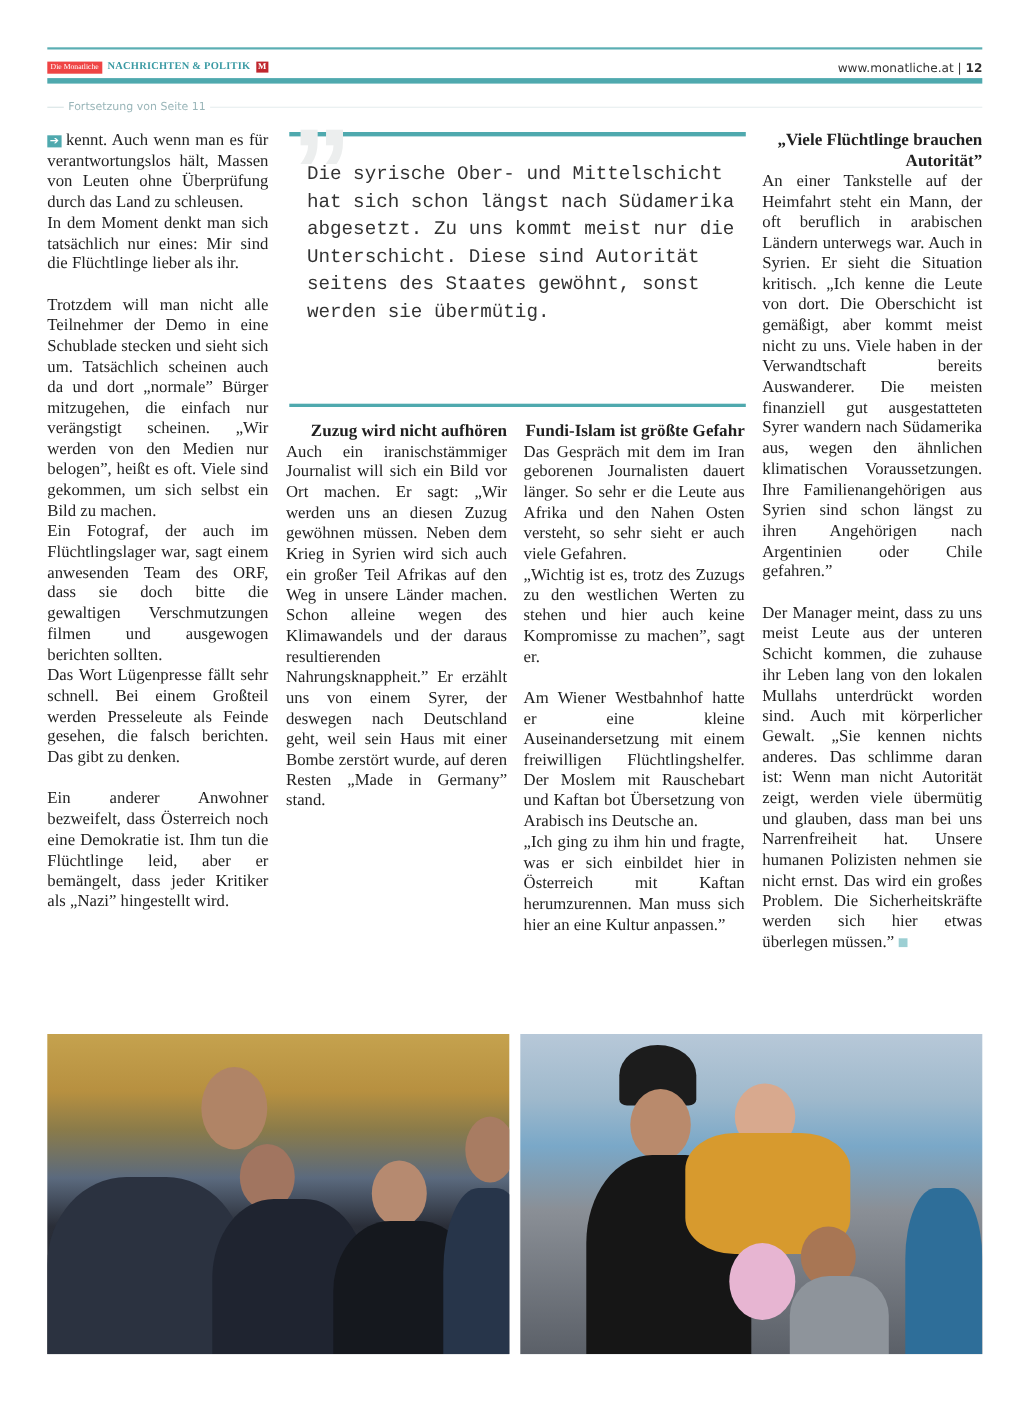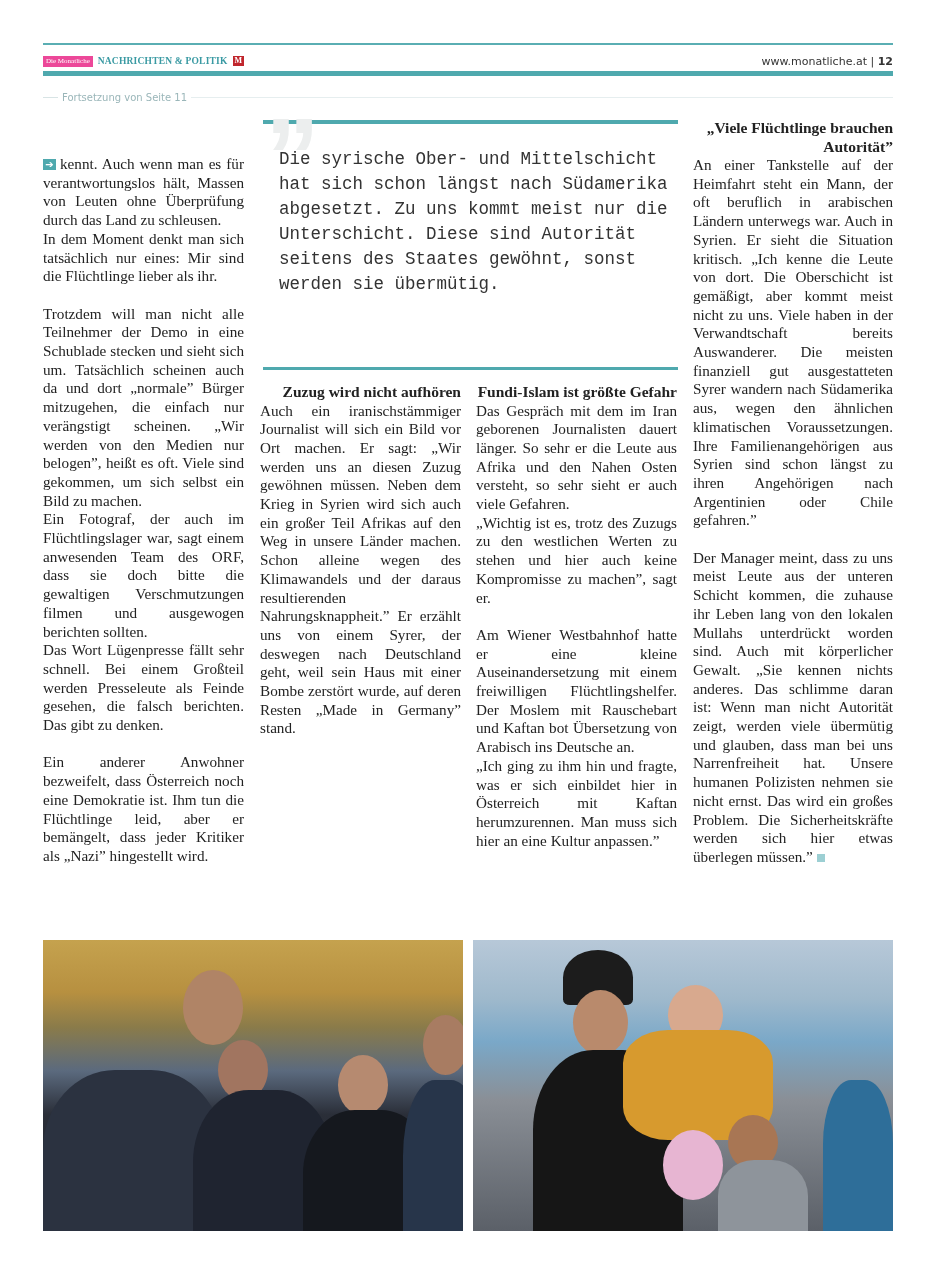--- a/index.html
+++ b/index.html
@@ -1,33 +1,33 @@
 <!DOCTYPE html>
 <html><head>
 <meta charset="utf-8">
 <style>
   html,body{margin:0;padding:0;background:#fff;}
   body{width:935px;height:1275px;position:relative;overflow:hidden;font-family:"Liberation Serif","DejaVu Serif",serif;color:#222;}
   .topline{position:absolute;left:43px;top:43px;width:850px;height:2px;background:#5aaeb3;}
   .header{position:absolute;left:43px;top:52px;width:850px;height:18px;display:flex;align-items:center;justify-content:space-between;}
   .hleft{display:flex;align-items:center;gap:5px;}
-  .logo{background:#ec4899;color:#fff;font-size:7px;padding:1px 3px;font-family:"Liberation Serif",serif;line-height:9px;}
+  .logo{background:#ef4444;color:#fff;font-size:7px;padding:1px 3px;font-family:"Liberation Serif",serif;line-height:9px;}
   .section{color:#3a9aa3;font-weight:bold;font-size:9.5px;letter-spacing:0.2px;}
   .mlogo{background:#c0262d;color:#fff;font-size:8px;font-weight:bold;padding:0 2px;line-height:10px;}
   .hright{font-family:"DejaVu Sans",sans-serif;font-size:11px;color:#333;margin-left:38px;}
   .hright b{font-weight:bold;}
   .bar{position:absolute;left:43px;top:71px;width:850px;height:5px;background:#4fa9ae;}
   .cont{position:absolute;left:43px;top:90px;width:850px;height:14px;display:flex;align-items:center;}
   .cont .l1{width:15px;height:1px;background:#d8e4e5;}
   .cont .t{color:#9ab6b9;font-family:"DejaVu Sans",sans-serif;font-size:10px;padding:0 4px;}
   .cont .l2{flex:1;height:1px;background:#e6eeef;}
   .col{position:absolute;font-size:15.2px;line-height:18.7px;text-align:justify;hyphens:manual;}
   .col p{margin:0;}
   .col p.gap{margin-top:18.7px;}
-  .c1{left:43px;top:119px;width:201px;margin-top:36px;}
+  .c1{left:43px;top:119px;width:201px;}
   .c2{left:260px;top:383px;width:201px;}
   .c3{left:476px;top:383px;width:201px;}
   .c4{left:693px;top:119px;width:200px;}
   h3{margin:0;font-size:15.5px;line-height:18.5px;font-weight:bold;text-align:right;}
   .arrow{display:inline-block;width:13px;height:11px;background:#4fa9ae;color:#fff;font-size:10px;line-height:11px;text-align:center;margin-right:4px;vertical-align:1px;font-family:"DejaVu Sans",sans-serif;}
   .endsq{display:inline-block;width:8px;height:8px;background:#9ccfd3;margin-left:4px;}
   .quotebox{position:absolute;left:263px;top:120px;width:415px;height:250px;}
   .qtop{position:absolute;left:0;top:0;width:415px;height:4px;background:#4fa9ae;}
   .qbot{position:absolute;left:0;bottom:0;width:415px;height:3px;background:#4fa9ae;}
   .qmark{position:absolute;left:2px;top:-18px;font-size:110px;color:#eceeee;font-family:"Liberation Sans",sans-serif;font-weight:bold;line-height:1;}

